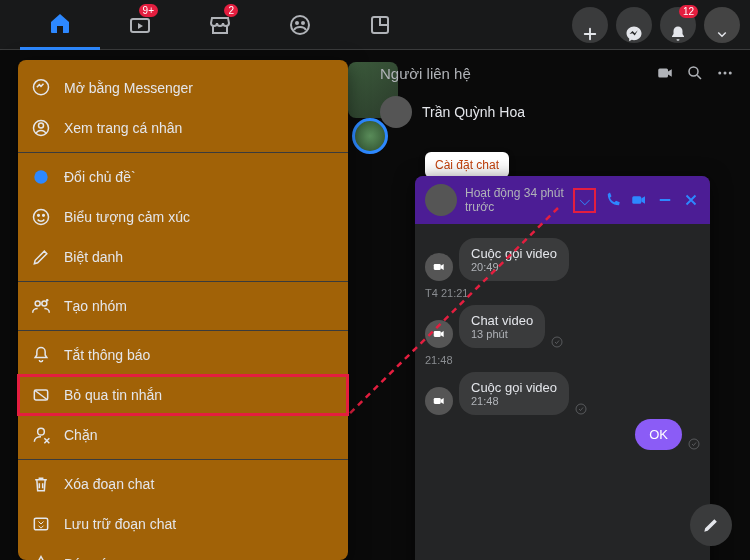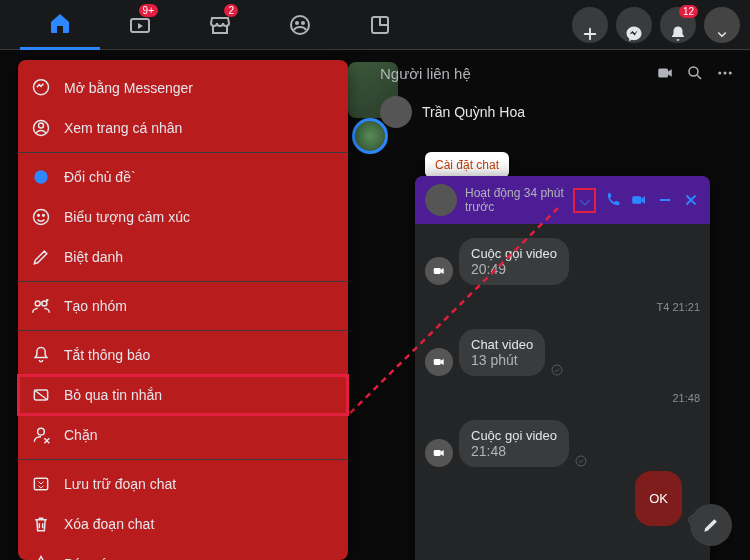--- a/index.html
+++ b/index.html
@@ -7,21 +7,21 @@
 .top-bar{height:50px;background:#18191a;display:flex;align-items:center;padding:0 10px;border-bottom:1px solid #3a3b3c}
 .nav-icons{display:flex;gap:0;margin-left:10px}
 .nav-item{width:80px;height:50px;display:flex;align-items:center;justify-content:center;position:relative;cursor:pointer}
 .nav-item.active{border-bottom:3px solid #2d88ff}
 .nav-item svg{width:24px;height:24px}
 .badge{position:absolute;top:4px;right:22px;background:#e41e3f;color:#fff;font-size:10px;padding:1px 4px;border-radius:8px;min-width:12px;text-align:center}
 .top-right{margin-left:auto;display:flex;gap:8px;align-items:center}
 .circ-btn{width:36px;height:36px;border-radius:50%;background:#3a3b3c;display:flex;align-items:flex-end;justify-content:center;cursor:pointer;position:relative}
 .circ-btn svg{width:18px;height:18px;fill:#e4e6eb}
 .body-area{display:flex;height:510px;position:relative}
-.menu-panel{width:330px;background:#b91c1c;border-radius:8px;margin:10px 0 0 18px;padding:8px 0;box-shadow:0 4px 20px rgba(0,0,0,.5);position:relative;z-index:10}
+.menu-panel{width:330px;background:#a16207;border-radius:8px;margin:10px 0 0 18px;padding:8px 0;box-shadow:0 4px 20px rgba(0,0,0,.5);position:relative;z-index:10}
 .menu-item{display:flex;align-items:center;padding:9px 12px;cursor:pointer;gap:12px;position:relative}
 .menu-icon{width:22px;height:22px;display:flex;align-items:center;justify-content:center;flex-shrink:0}
 .menu-icon svg{width:20px;height:20px;stroke:#e4e6eb;fill:none;stroke-width:1.8}
 .menu-item.active .menu-icon svg{stroke:#2d88ff;fill:#2d88ff}
 .menu-label{font-size:14px;color:#e4e6eb}
 .menu-item.highlighted{outline:3px solid #e41e3f;outline-offset:-2px}
 .sep{height:1px;background:#3a3b3c;margin:4px 0}
 .contacts{width:380px;margin-left:auto;padding:10px 16px 0 10px;display:flex;flex-direction:column;position:relative}
 .contacts-hdr{display:flex;align-items:center;gap:8px;color:#b0b3b8;font-size:15px;padding:4px 0 8px}
 .contacts-hdr .hdr-icons{margin-left:auto;display:flex;gap:12px}
@@ -33,30 +33,30 @@
 .avatar{width:32px;height:32px;border-radius:50%;background:#555;flex-shrink:0}
 .tooltip{position:absolute;background:#fff;color:#c2410c;font-size:12px;padding:6px 10px;border-radius:6px;left:425px;top:102px;box-shadow:0 2px 6px rgba(0,0,0,.3)}
 .chat-window{position:absolute;right:40px;top:126px;width:295px;height:420px;background:#242526;border-radius:8px;box-shadow:0 4px 20px rgba(0,0,0,.6);display:flex;flex-direction:column;overflow:hidden}
 .chat-hdr{background:#4c1d95;padding:8px 10px;display:flex;align-items:center;gap:8px;position:relative}
 .chat-hdr .avatar{width:32px;height:32px}
 .chat-meta{font-size:12px;color:#b0b3b8;line-height:1.2}
 .chat-actions{margin-left:auto;display:flex;gap:8px;align-items:center}
 .chat-actions svg{width:18px;height:18px;fill:#2d88ff;cursor:pointer}
 .chev{color:#2d88ff;font-size:14px;padding:2px 4px;border:2px solid #e41e3f}
 .chat-body{flex:1;padding:10px;overflow-y:auto;font-size:12px;color:#b0b3b8}
-.ts{text-align:right;font-size:11px;color:#8a8d91;margin:16px 0}
+.ts{text-align:left;font-size:11px;color:#8a8d91;margin:6px 0}
 .bubble-row{display:flex;align-items:flex-end;gap:6px;margin:4px 0}
 .bubble-row.right{justify-content:flex-end}
 .bubble{background:#3a3b3c;border-radius:16px;padding:8px 12px;max-width:180px;color:#e4e6eb}
 .bubble .t1{font-size:13px}
-.bubble .t2{font-size:14px;color:#b0b3b8}
+.bubble .t2{font-size:11px;color:#b0b3b8}
 .call-ico{width:28px;height:28px;border-radius:50%;background:#555;display:flex;align-items:center;justify-content:center;flex-shrink:0}
 .call-ico svg{width:14px;height:14px;fill:#fff}
 .check{width:12px;height:12px;fill:#8a8d91}
-.ok-btn{background:#7f1d1d;color:#fff;border:none;border-radius:16px;padding:20px 14px;font-size:13px;cursor:pointer}
+.ok-btn{background:#8b5cf6;color:#fff;border:none;border-radius:16px;padding:8px 14px;font-size:13px;cursor:pointer}
 .chat-footer{display:flex;align-items:center;gap:8px;padding:8px 10px}
 .compose-btn{position:absolute;right:18px;bottom:14px;width:42px;height:42px;border-radius:50%;background:#3a3b3c;display:flex;align-items:center;justify-content:center;cursor:pointer}
 .compose-btn svg{width:20px;height:20px;fill:#e4e6eb}
 .arrow-svg{position:absolute;left:320px;top:150px;pointer-events:none;z-index:5}
 </style>
 </head>
 <body>
 
 <div class="top-bar">
   <div class="nav-icons">
@@ -203,33 +203,33 @@
             <circle cx="12" cy="8" r="4"></circle>
             <path d="M4 20c0-4 4-6 8-6M16 16l6 6M22 16l-6 6"></path>
           </svg>
         </span>
         <span class="menu-label">Chặn</span>
       </div>
     <div class="sep"></div>
     <div class="menu-item">
         <span class="menu-icon">
           <svg viewBox="0 0 24 24">
+            <path d="M5 7h14M10 7V5h4v2M7 7l1 13h8l1-13M10 11v6M14 11v6"></path>
+          </svg>
+        </span>
+        <span class="menu-label">Xóa đoạn chat</span>
+      </div>
+    <div class="menu-item">
+        <span class="menu-icon">
+          <svg viewBox="0 0 24 24">
             <rect x="4" y="5" width="16" height="14" rx="2"></rect>
             <path d="M9 9l3 3 3-3M9 14l3 3 3-3" stroke-width="1.2"></path>
           </svg>
         </span>
         <span class="menu-label">Lưu trữ đoạn chat</span>
-      </div>
-    <div class="menu-item">
-        <span class="menu-icon">
-          <svg viewBox="0 0 24 24">
-            <path d="M5 7h14M10 7V5h4v2M7 7l1 13h8l1-13M10 11v6M14 11v6"></path>
-          </svg>
-        </span>
-        <span class="menu-label">Xóa đoạn chat</span>
       </div>
     <div class="menu-item">
         <span class="menu-icon">
           <svg viewBox="0 0 24 24">
             <path d="M12 3l10 18H2zM12 10v5M12 18v.5"></path>
           </svg>
         </span>
         <span class="menu-label">Báo cáo</span>
       </div>
   </div>

